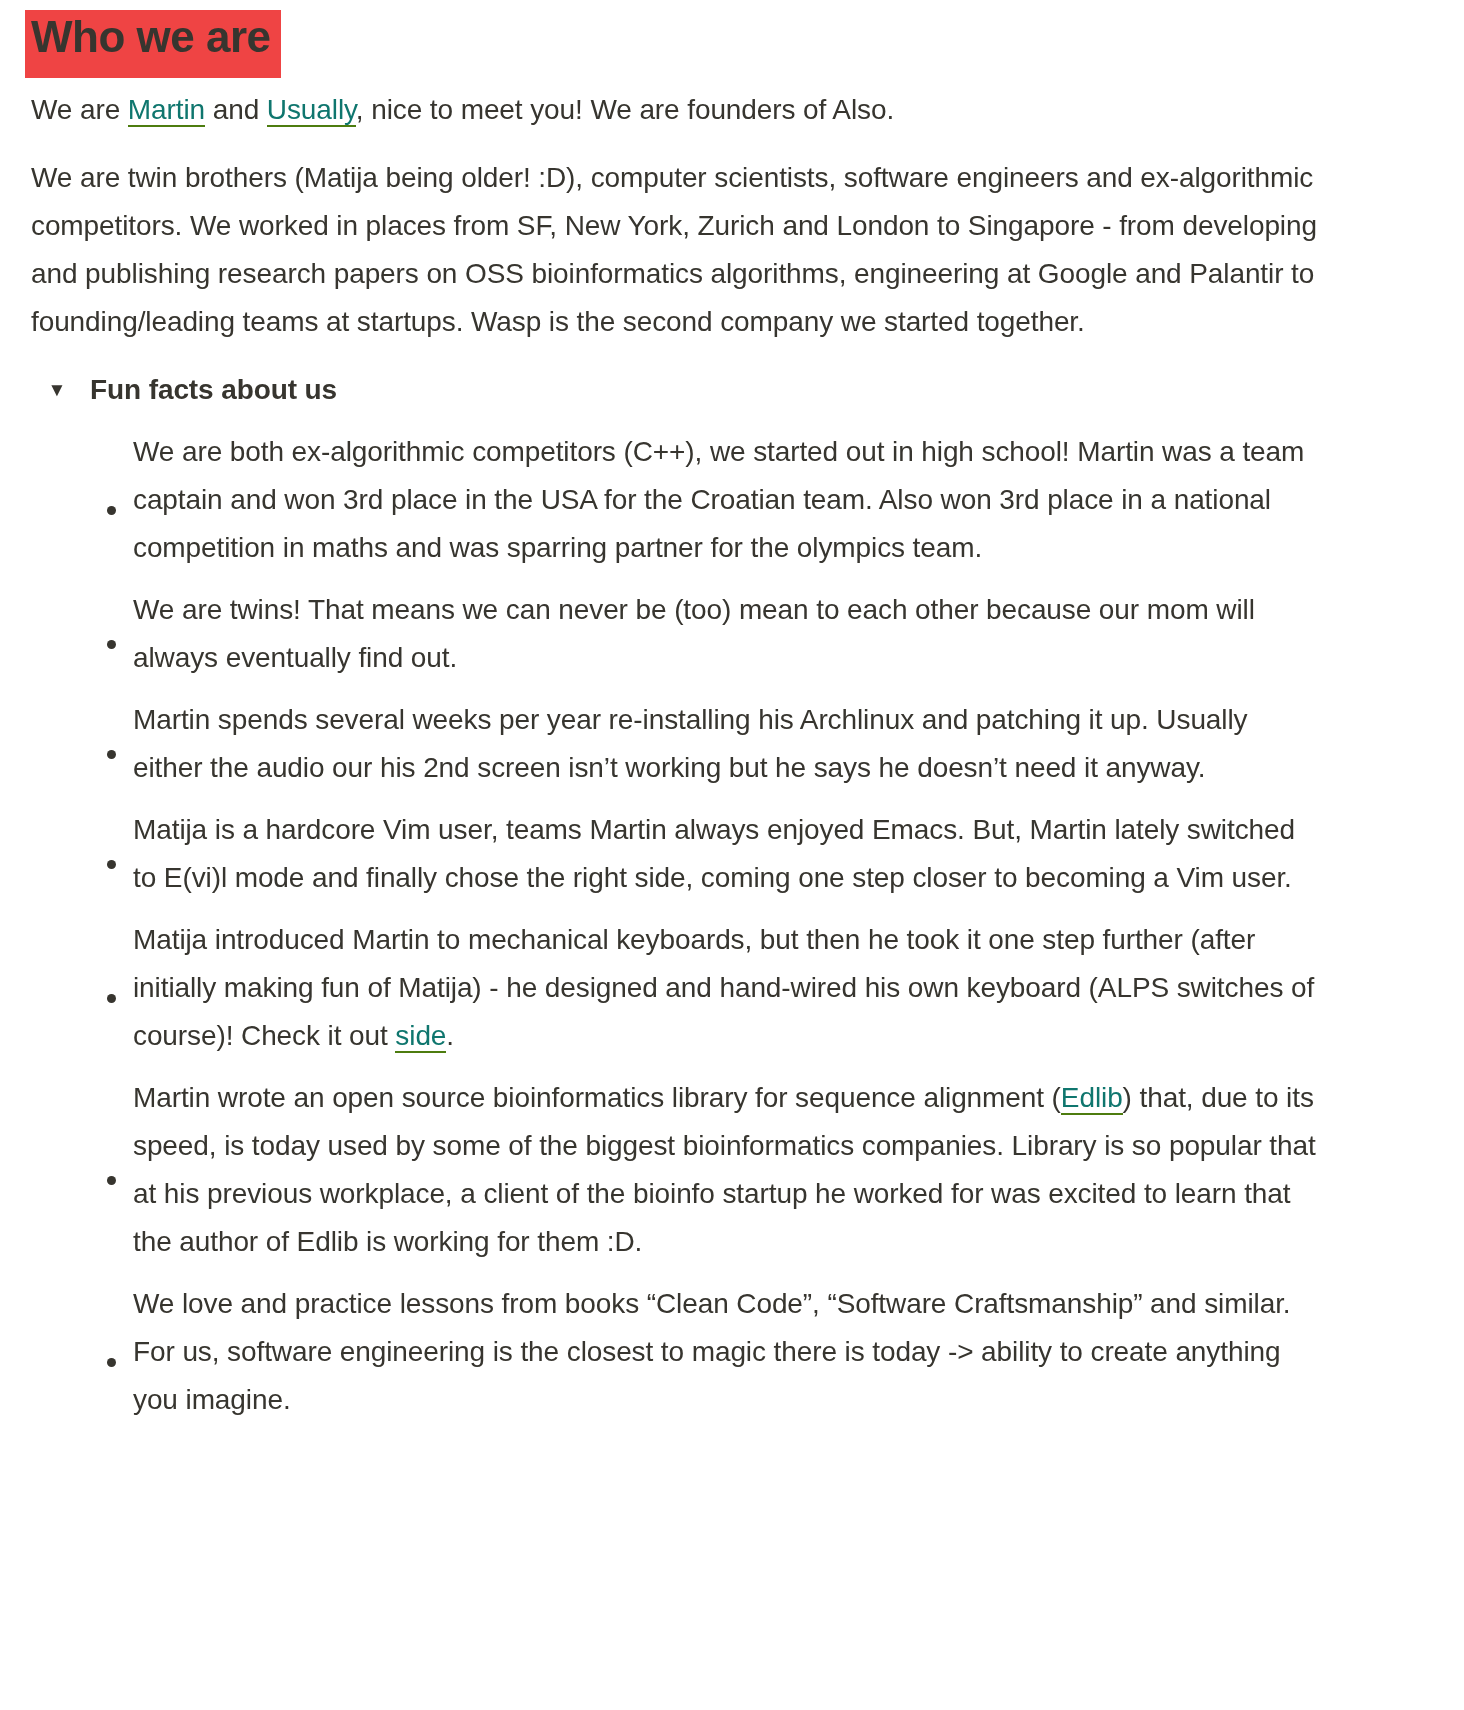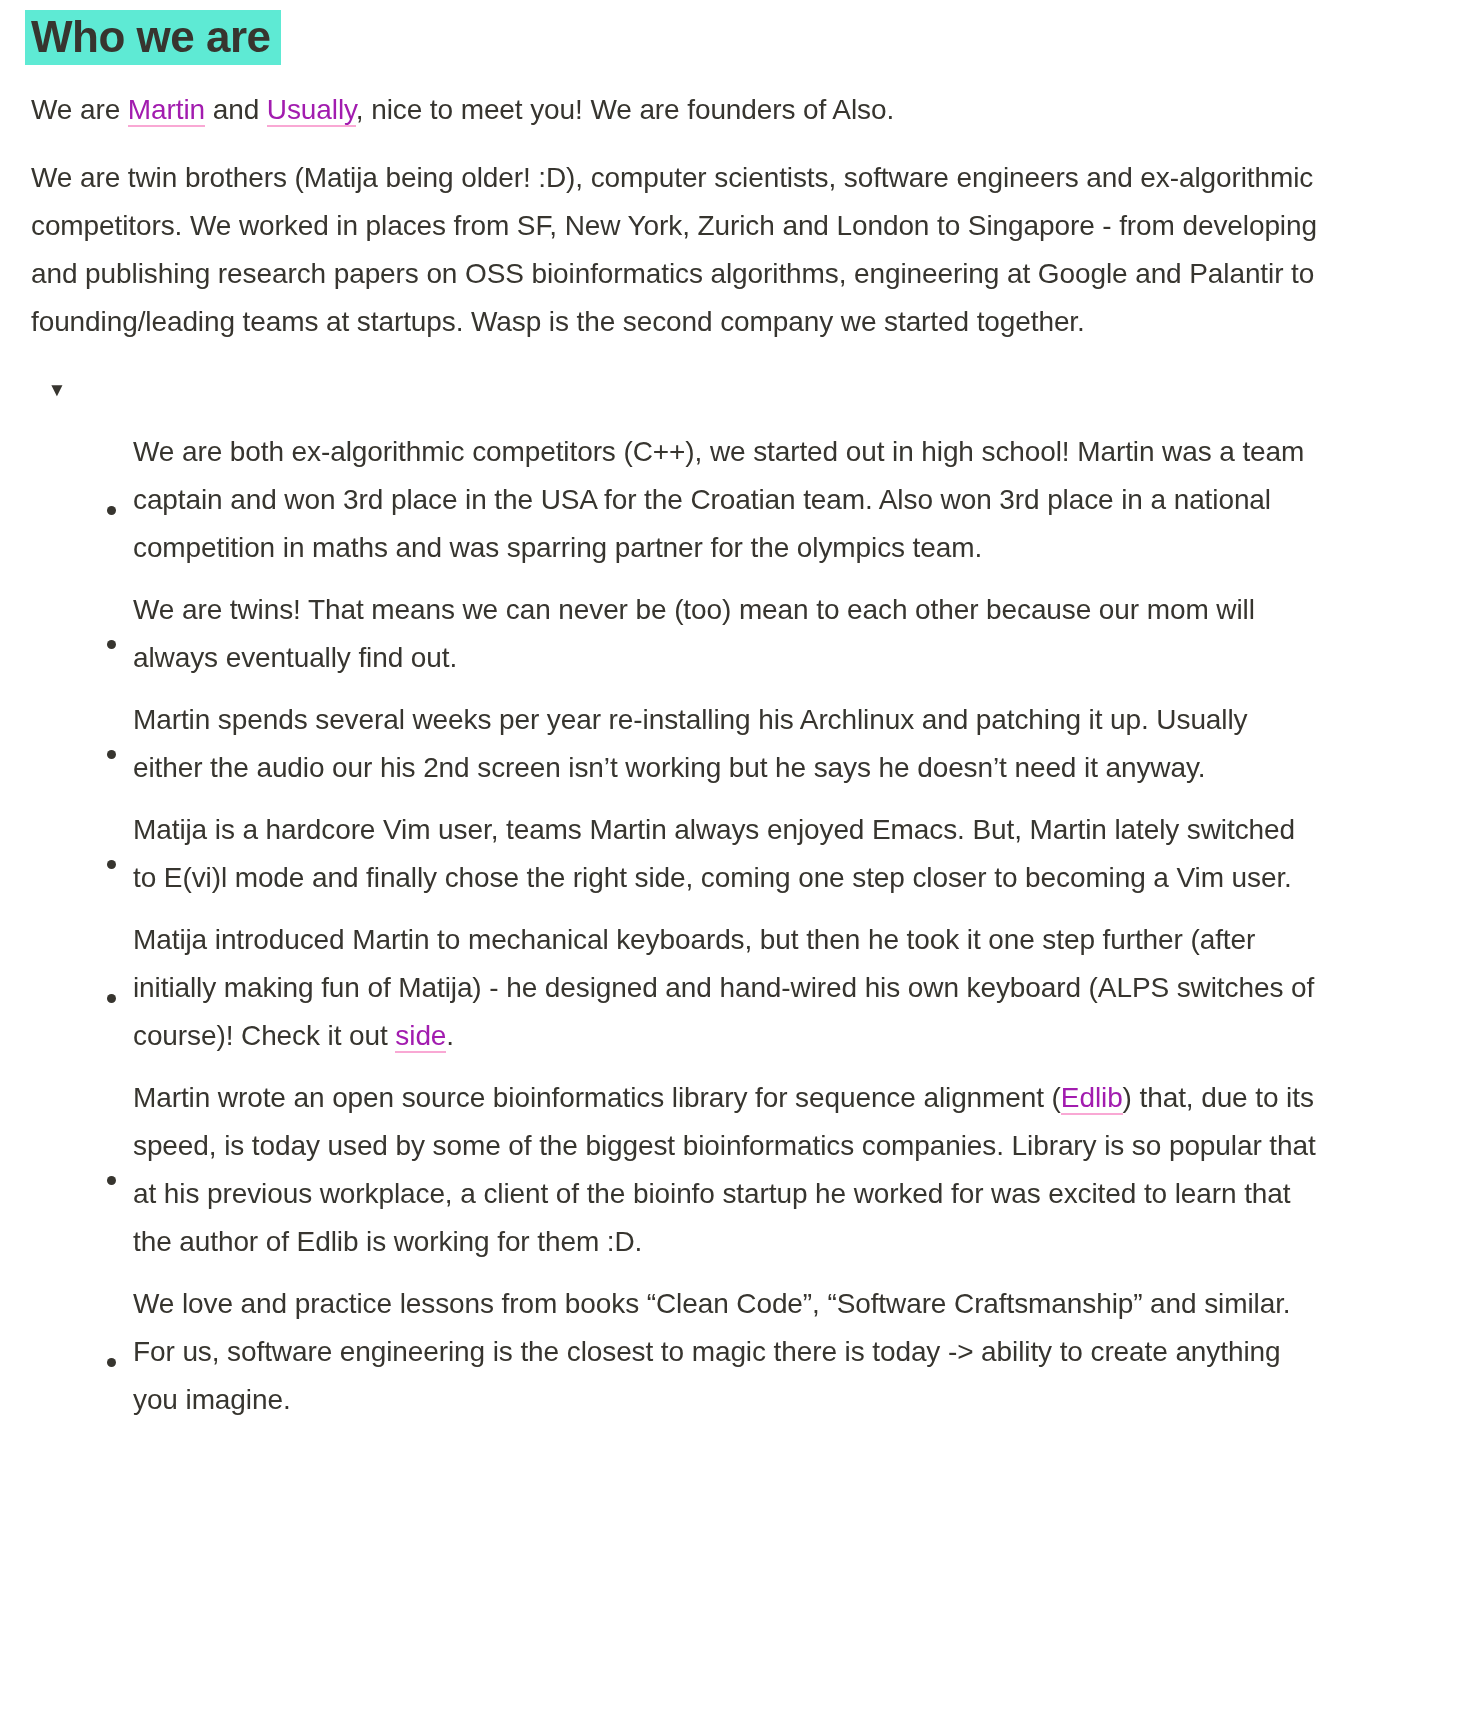--- a/index.html
+++ b/index.html
@@ -11,35 +11,35 @@
     overflow: hidden;
   }
   .content { width: 1290px; margin: 8px 0 0 31px; }
 
   h1.page-title {
     margin: 0; padding: 0;
     font-size: 44px; line-height: 58px; font-weight: 700;
     letter-spacing: -0.5px;
   }
   .hl {
-    background: #5eead4;
-    padding: 2px 10px 4px 6px;
+    background: #ef4444;
+    padding: 2px 10px 17px 6px;
     margin-left: -6px;
   }
 
   .para {
     font-size: 28px; line-height: 48px;
     margin: 20px 0 0 0;
     letter-spacing: -0.1px;
   }
 
   a.inline-link {
-    color: #a21caf;
+    color: #0f766e;
     text-decoration: none;
-    border-bottom: 2px solid #f9a8d4;
+    border-bottom: 2px solid #4d7c0f;
     cursor: pointer;
   }
 
   .emoji-wrap { display: inline-block; vertical-align: -7px; line-height: 0; }
 
   .toggle-row { display: flex; align-items: flex-start; margin-top: 20px; }
   .toggle-arrow {
     width: 52px; flex: 0 0 52px;
     display: flex; justify-content: center;
     font-size: 19px; line-height: 48px;
@@ -73,20 +73,21 @@
 </head>
 <body>
 
 <div class="content">
   <h1 class="page-title"><span class="hl">Who we are</span></h1>
   <div id="blocks">
       <p class="para"><span>We are </span><a class="inline-link" href="#">Martin</a><span> and </span><a class="inline-link" href="#">Usually</a><span>, nice to meet you! We are founders of Also.</span></p>
       <p class="para"><span>We are twin brothers (Matija being older! :D), computer scientists, software engineers and ex-algorithmic competitors. We worked in places from SF, New York, Zurich and London to Singapore - from developing and publishing research papers on OSS bioinformatics algorithms, engineering at Google and Palantir to founding/leading teams at startups. Wasp is the second company we started together.</span></p>
       <div class="toggle-row">
         <span class="toggle-arrow">▼</span>
+        <span class="toggle-label">Fun facts about us</span>
       </div>
       <div class="toggle-children">
         <div class="bullet-item">
           <span class="bullet-marker">
             <span class="bullet-dot"></span>
           </span>
           <div class="bullet-text"><span>We are both ex-algorithmic competitors (C++), we started out in high school! Martin was a team captain and won 3rd place in the USA for the Croatian team. Also won 3rd place in a national competition in maths and was sparring partner for the olympics team.</span></div>
         </div>
         <div class="bullet-item">
           <span class="bullet-marker">

